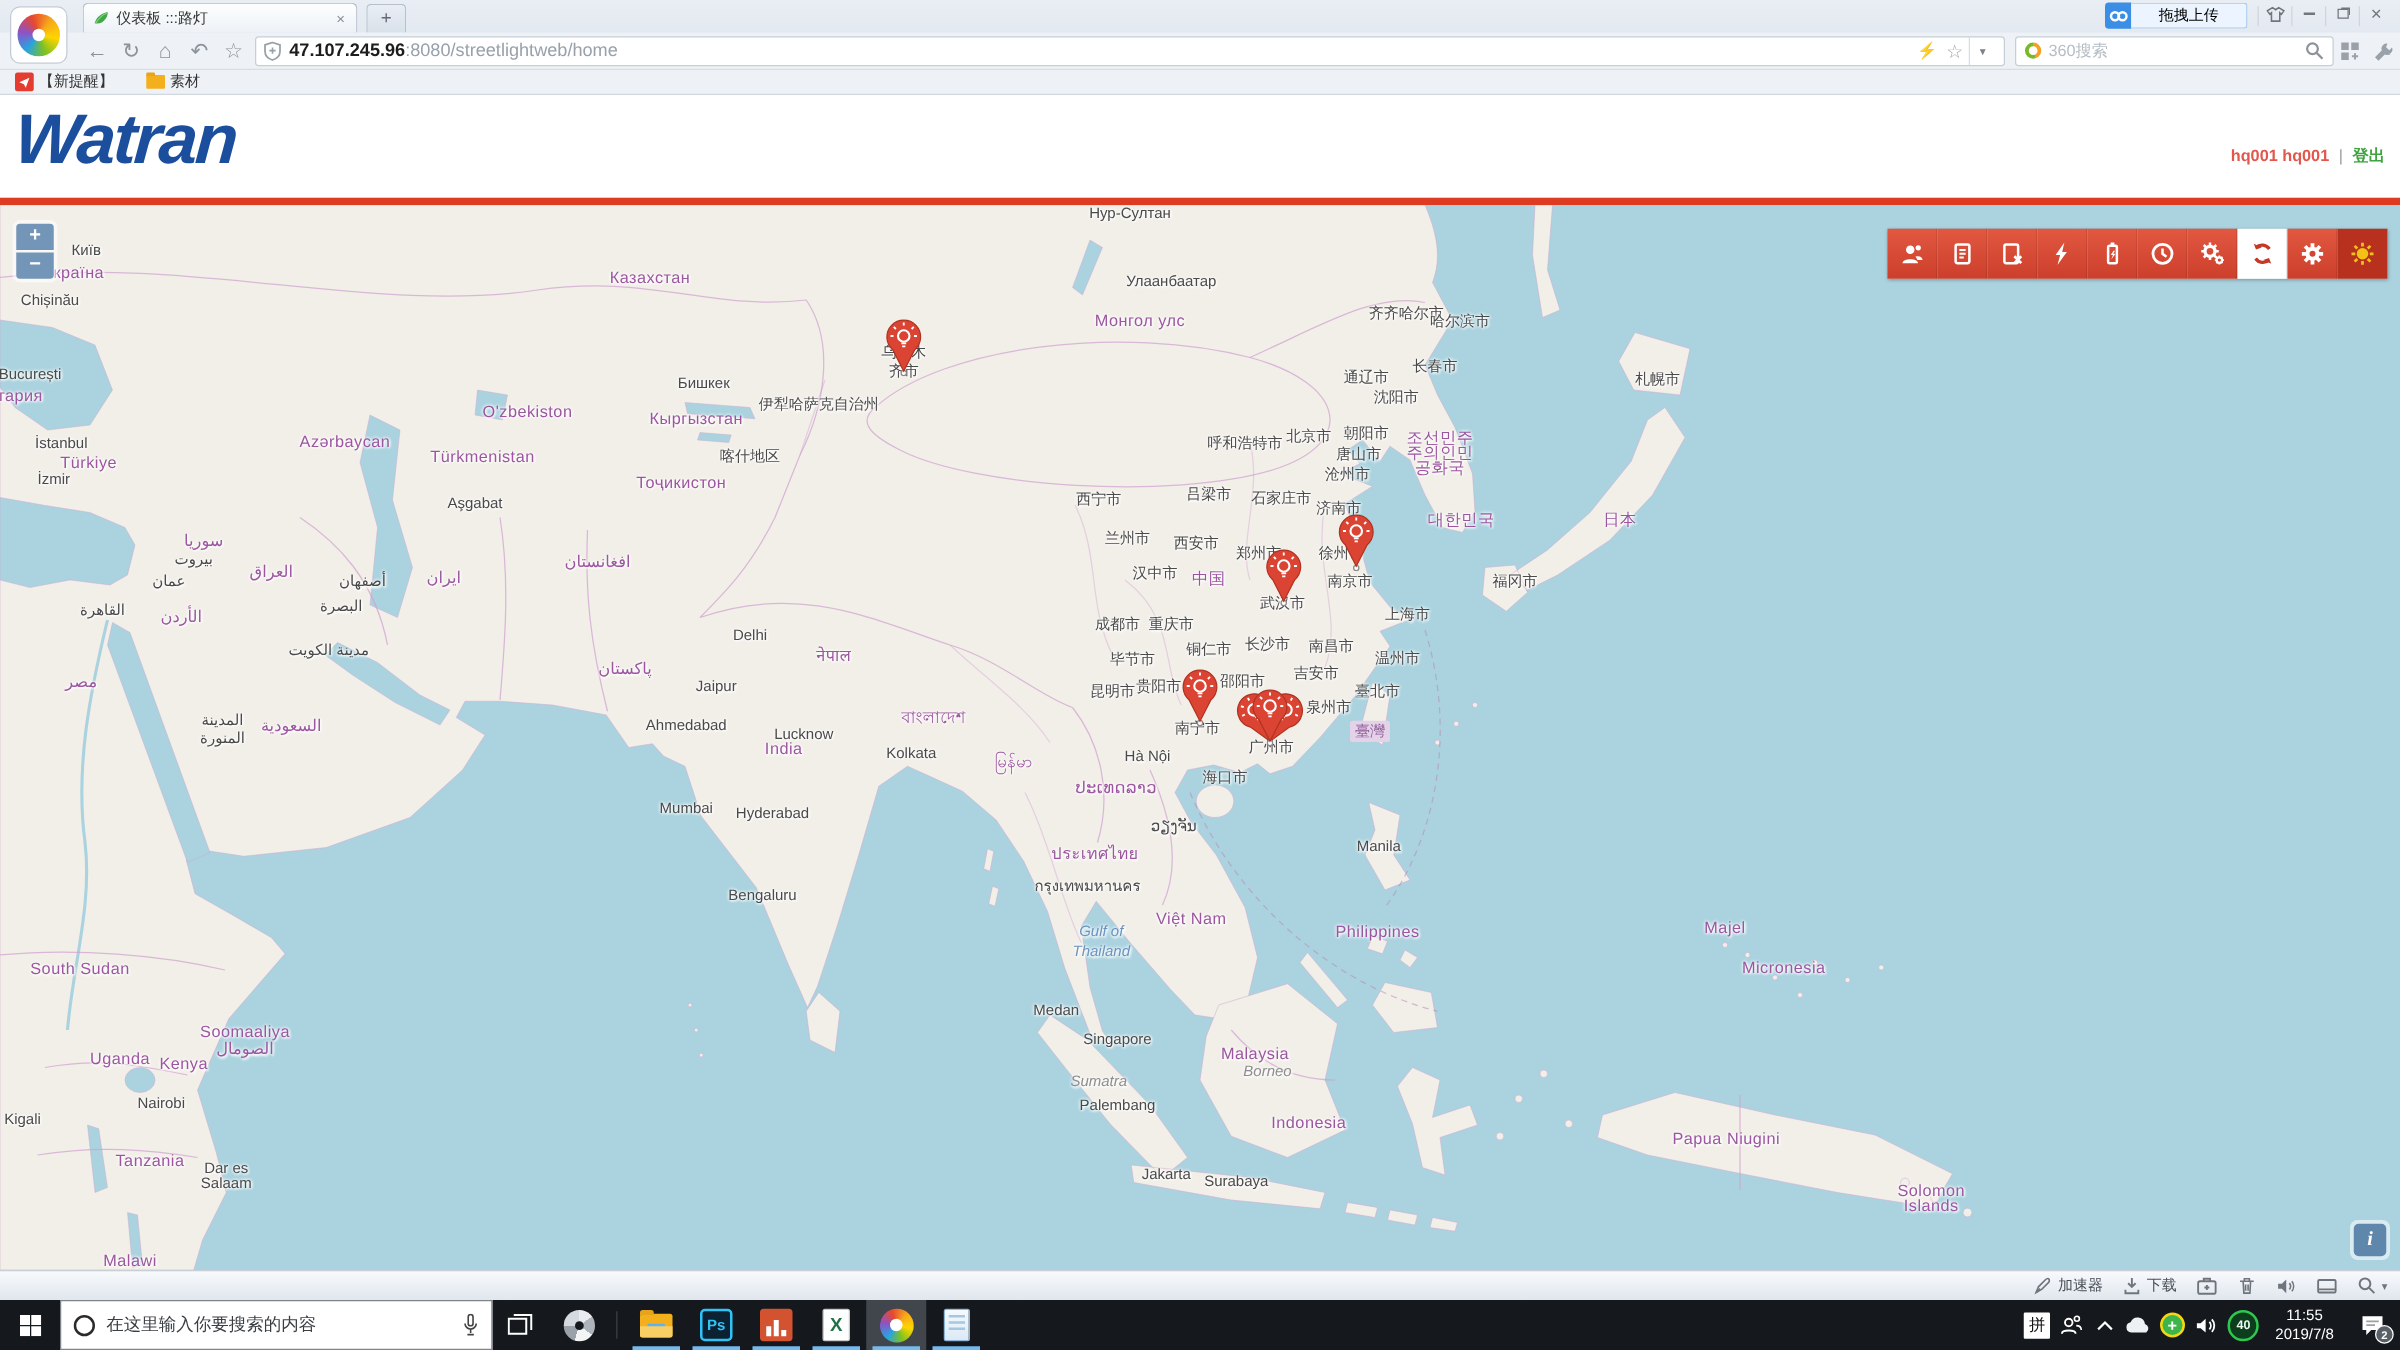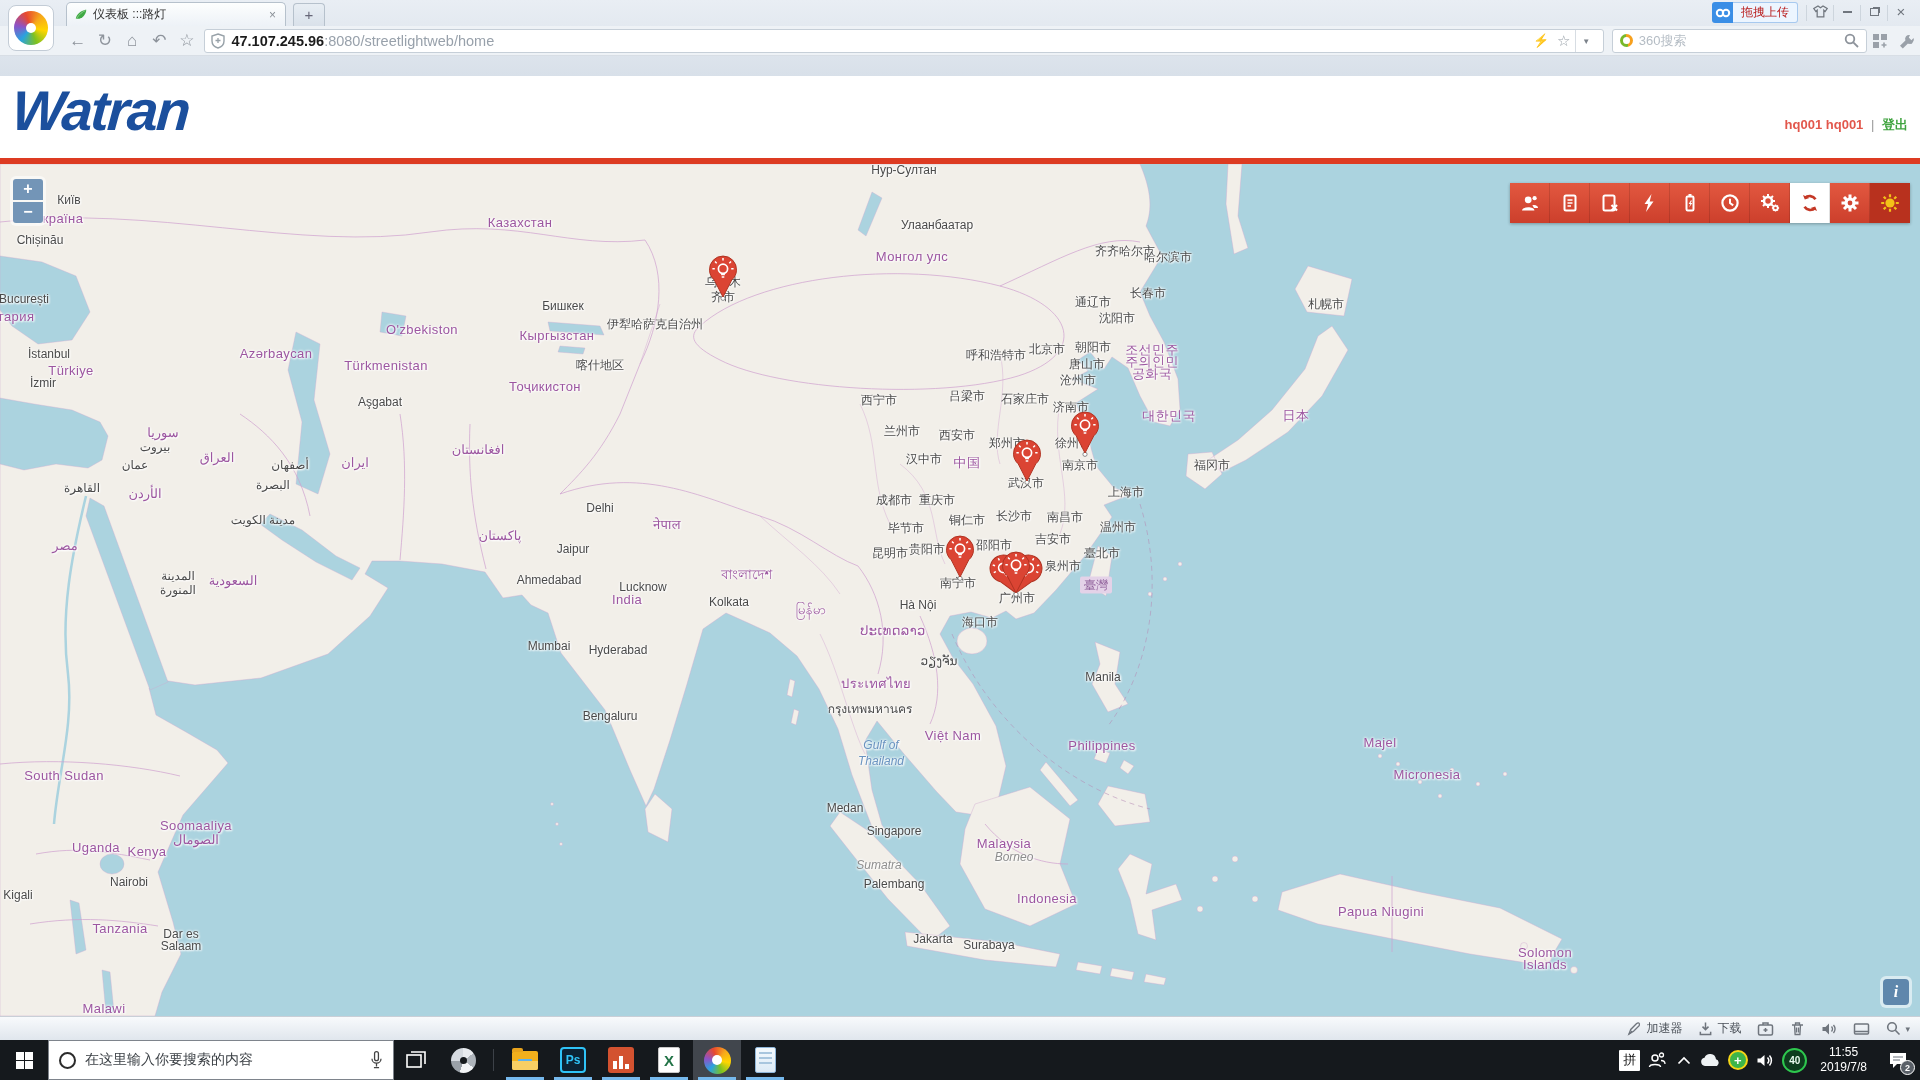--- a/index.html
+++ b/index.html
@@ -12,21 +12,21 @@
   .wheel{width:34px;height:34px;border-radius:50%;background:conic-gradient(from -20deg,#e8482e,#f6a81c,#ffd500,#7dc122,#29a3e0,#8e52c6,#e8482e);position:relative}
   .wheel::after{content:"";position:absolute;left:50%;top:50%;width:10px;height:10px;margin:-5px 0 0 -5px;border-radius:50%;background:#fff}
   .tabstrip{height:26px;position:relative}
   .tab{position:absolute;left:66px;top:2px;width:220px;height:24px;background:linear-gradient(#fdfefe,#edf2f7);border:1px solid #b6c1cc;border-bottom:none;border-radius:5px 5px 0 0;display:flex;align-items:center;padding:0 7px;font-size:12px;color:#333}
   .tab-title{flex:1;overflow:hidden;white-space:nowrap;margin-left:5px}
   .tab-close{color:#8a9097;font-size:12px;padding:0 2px;cursor:pointer}
   .newtab{position:absolute;left:293px;top:3px;width:32px;height:23px;background:linear-gradient(#e8eef4,#d9e1ea);border:1px solid #b6c1cc;border-bottom:none;border-radius:4px 4px 0 0;text-align:center;color:#667;font-size:15px;line-height:21px;cursor:pointer}
   .topright{position:absolute;right:6px;top:2px;display:flex;align-items:center;gap:8px}
   .cloudbtn{display:flex;align-items:center;cursor:pointer}
   .cloudsq{width:21px;height:21px;background:#3a8ee6;border-radius:3px 0 0 3px;display:flex;align-items:center;justify-content:center}
-  .cloudlabel{height:21px;line-height:19px;padding:0 8px;background:#ecf5ff;border:1px solid #a7c9ef;border-left:none;border-radius:0 3px 3px 0;color:#b91c1c;font-size:12px}
+  .cloudlabel{height:21px;line-height:19px;padding:0 22px;background:#ecf5ff;border:1px solid #a7c9ef;border-left:none;border-radius:0 3px 3px 0;color:#000000;font-size:12px}
   .winctl{display:flex;align-items:center;color:#70767e}
   .winctl>div{width:27px;text-align:center;cursor:pointer;border-left:1px solid #cdd5dd;height:16px;line-height:14px}
   .minbar{display:inline-block;width:9px;height:2px;background:#70767e;vertical-align:middle}
   .restbox{display:inline-block;width:9px;height:8px;border:1px solid #70767e;box-shadow:2px -2px 0 -1px #70767e;vertical-align:middle}
   .navbar{height:30px;display:flex;align-items:center;padding-left:64px;background:#eef2f6;border-bottom:1px solid #d8dee5}
   .navico{width:31px;text-align:center;font-size:17px;color:#8d939b;cursor:pointer;line-height:1}
   .urlbar{width:1588px;height:24px;background:#fff;border:1px solid #c6cfd8;border-radius:3px;display:flex;align-items:center;padding:0 6px;margin-left:4px}
   .urltext{flex:1;font-size:14.5px;color:#1c1c1c;margin-left:6px;white-space:nowrap;overflow:hidden}
   .urlrest{color:#98a1ab}
   .urlico{color:#98a0a8;font-size:13px;width:22px;text-align:center;cursor:pointer}
@@ -185,20 +185,34 @@
           <rect x="9" y="1" width="6" height="6" fill="#9aa1a9"></rect>
           <rect x="1" y="9" width="6" height="6" fill="#9aa1a9"></rect>
           <path d="M12 9.5v5M9.5 12h5" stroke="#9aa1a9" stroke-width="1.6"></path>
         </svg>
     </div>
     <div class="toolico">
       <svg width="18" height="16" viewBox="0 0 18 16">
           <path d="M12 2a4 4 0 0 0-4.6 5.4L2 12.8 4.8 15.6l5.4-5.4A4 4 0 0 0 15.6 5l-2.2 2.2-2.6-2.6z" fill="#9aa1a9"></path>
           <path d="M15 13l3 3h-6z" fill="#9aa1a9" transform="translate(0,-2) scale(.8)"></path>
         </svg>
+    </div>
+  </div>
+  <div class="bookmarks">
+    <div class="bkitem">
+      <div class="bkred">
+          <svg width="11" height="11" viewBox="0 0 15 15">
+            <path d="M2 8l11-5-4 11-2-4z" fill="#fff"></path>
+          </svg>
+        </div>
+      <span>【新提醒】</span>
+    </div>
+    <div class="bkitem">
+      <div class="bkfold"></div>
+      <span>素材</span>
     </div>
   </div>
 </div>
 
 <div class="appheader">
   <div class="watran">Watran</div>
   <div class="userbox">
     <span class="uname">hq001 hq001</span>
     <span class="usep">|</span>
     <span class="ulogout">登出</span>

